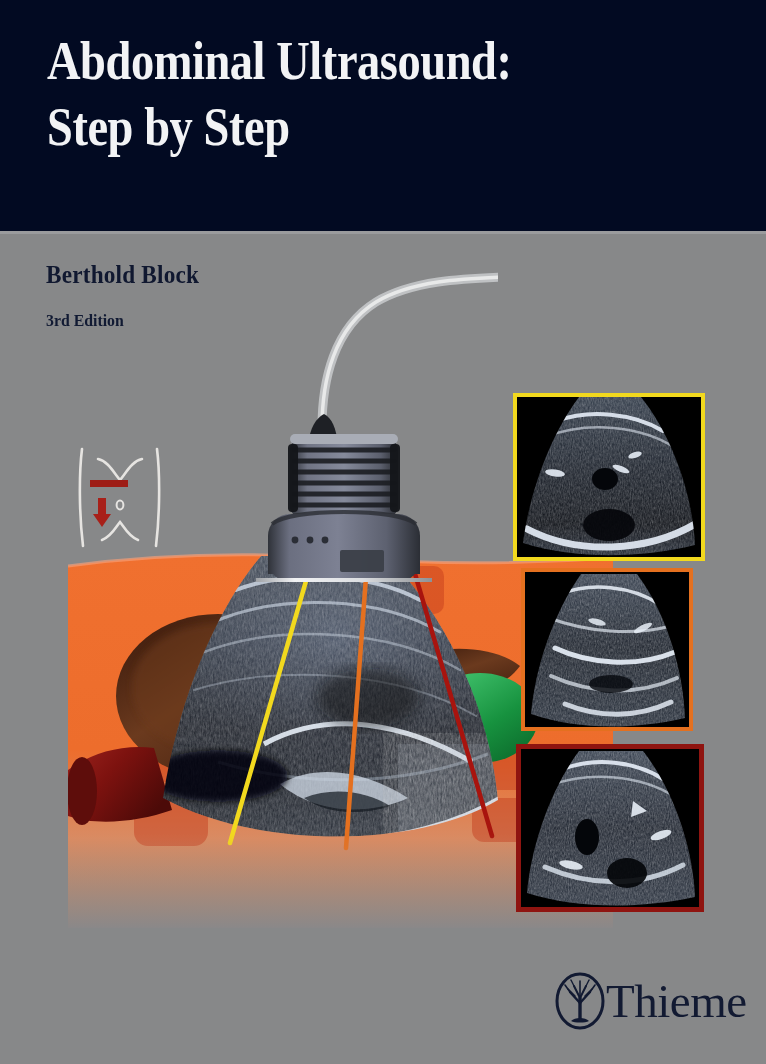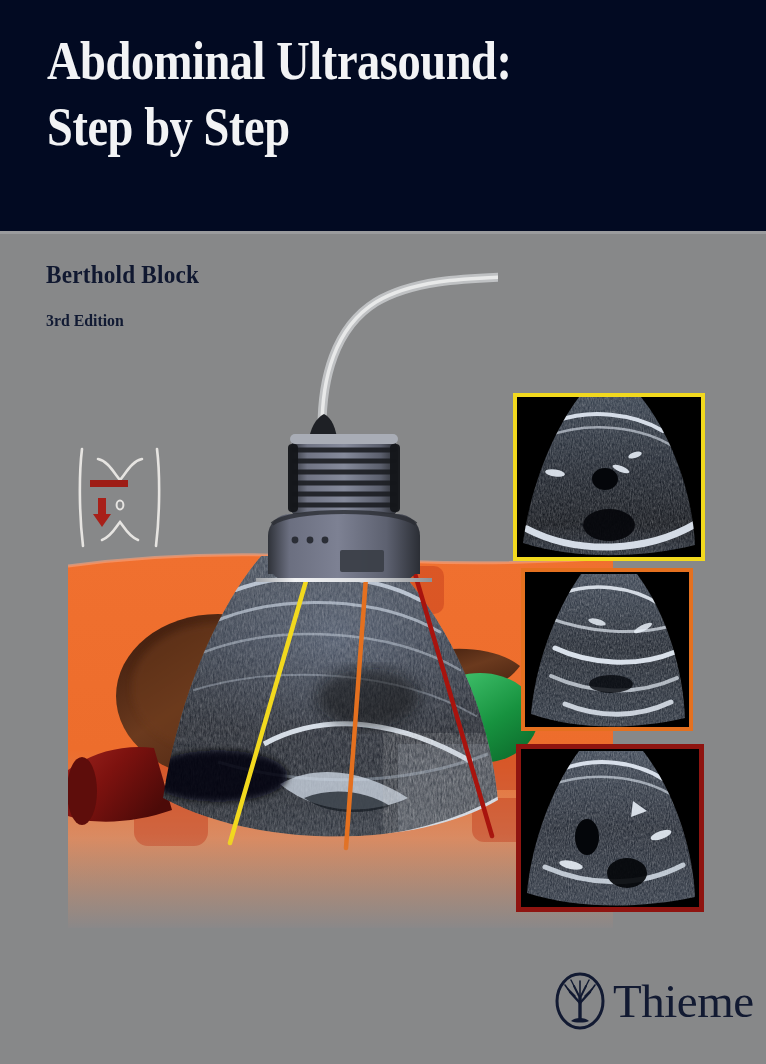--- a/index.html
+++ b/index.html
@@ -143,21 +143,20 @@
   .us-frame svg { display: block; width: 100%; height: 100%; }
 
   
   #thieme-logo {
     position: absolute;
     left: 554px;
     top: 972px;
     height: 58px;
     display: flex;
     align-items: center;
-    gap: 7px;
   }
   #thieme-wordmark {
     color: #121a32;
     font-family: "Liberation Serif", serif;
     font-size: 47px;
     line-height: 47px;
     letter-spacing: -0.5px;
   }
 </style>
 </head>

